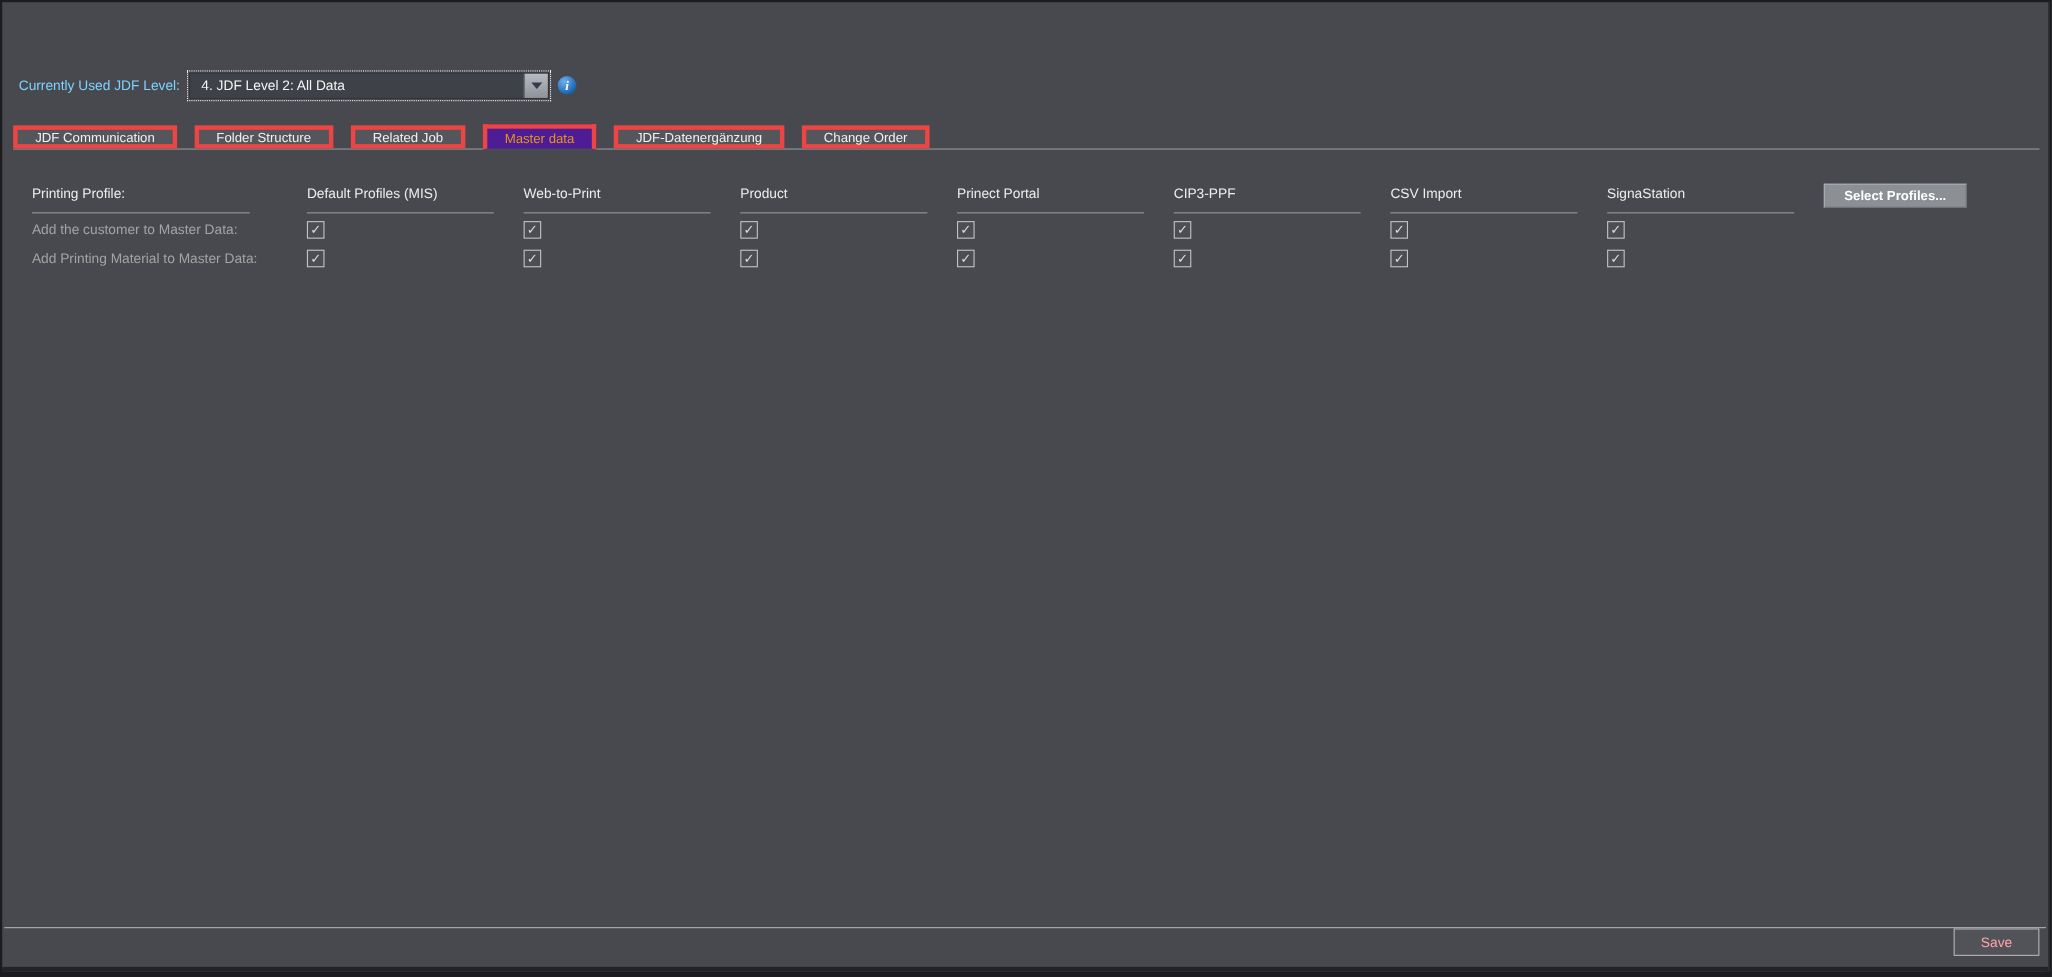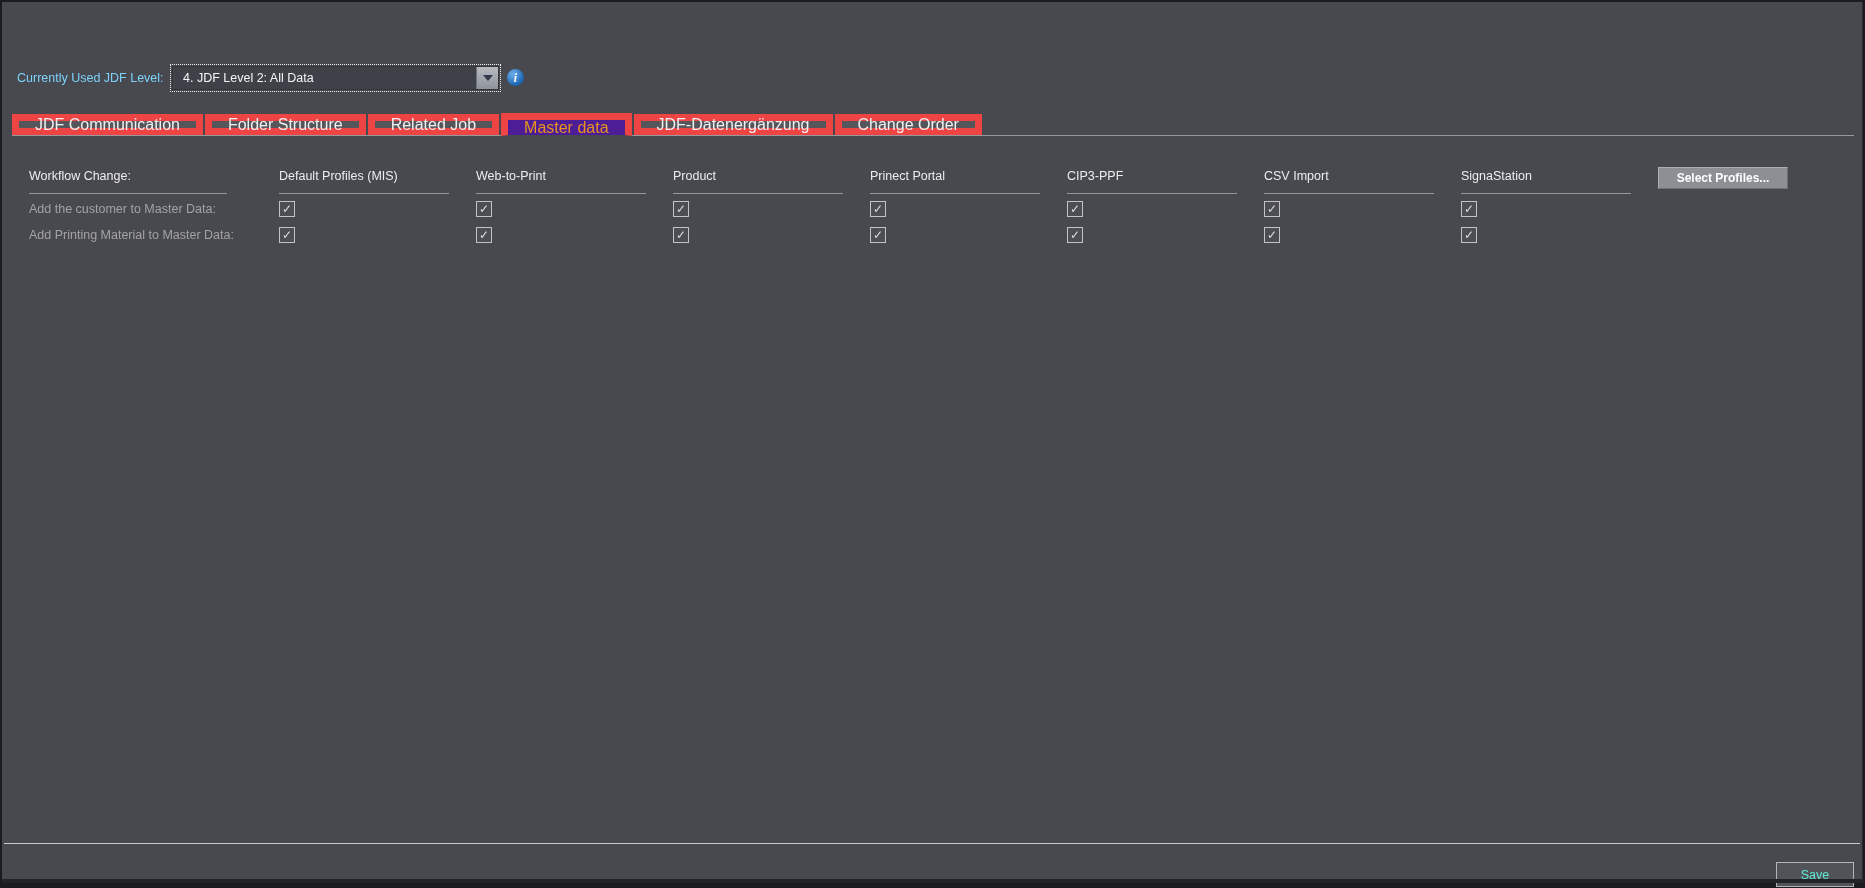--- a/index.html
+++ b/index.html
@@ -33,42 +33,42 @@
   .combo-btn .tri{width:0;height:0;border-left:5px solid transparent;border-right:5px solid transparent;
                   border-top:6px solid #333c4e;}
   .info-icon{position:absolute;left:505px;top:67px;width:17px;height:17px;border-radius:50%;
              background:radial-gradient(circle at 35% 30%,#6db0ec,#1c64b0 70%);
              display:flex;align-items:center;justify-content:center;}
   .info-icon::after{content:"i";color:#fff;font-family:"Liberation Serif",serif;
                     font-weight:bold;font-style:italic;font-size:12px;line-height:1;}
   
   .tabstrip{position:absolute;left:10px;right:8px;top:112px;height:21px;
             border-bottom:1px solid #97999d;display:flex;align-items:flex-end;}
-  .tab{height:21px;box-sizing:border-box;background:#54565b;border:7px solid #ef4444;
-       color:#f0f0f0;font-size:16px;display:flex;align-items:center;justify-content:center;
-       padding:0 16px;margin-right:2px;cursor:default;}
+  .tab{height:21px;box-sizing:border-box;background:#54565b;border:4px solid #ef4444;
+       color:#f0f0f0;font-size:12px;display:flex;align-items:center;justify-content:center;
+       padding:0 16px;margin-right:16px;cursor:default;}
   .tab.active{background:#4c1d95;color:#e8941e;height:23px;margin-bottom:-1px;
               border-bottom:1px solid #47494f;z-index:2;}
   
   .ptable{position:absolute;left:27px;top:164px;right:10px;display:grid;
           grid-template-columns:250px repeat(7,197px) auto;grid-auto-rows:auto;}
   .hcell{height:30px;position:relative;font-size:12.5px;color:#ededed;padding-top:3px;
          box-sizing:border-box;}
   .hcell .uline{position:absolute;bottom:2px;left:0;width:170px;border-top:1px solid #96989c;}
   .hcell.first .uline{width:198px;}
   .select-profiles{width:130px;height:22px;font-weight:bold;margin-top:-2px;justify-self:start;}
   .rcell{height:26px;display:flex;align-items:center;font-size:12.5px;color:#a3a3a3;}
   .checkbox{width:14px;height:14px;border:1px solid #c3c3c5;background:#4c4e54;
             display:flex;align-items:center;justify-content:center;cursor:default;}
   .checkbox.checked::after{content:"\2713";color:#dcdcdc;font-size:12px;line-height:1;}
   
   .footer-sep{position:absolute;left:2px;right:2px;top:841px;border-top:1px solid #c9cacc;}
   .footer{position:absolute;left:2px;right:2px;top:842px;height:39px;background:#47494f;}
-  .save-btn{position:absolute;right:6px;top:18px;width:78px;height:25px;background:#515359;
-            border:1px solid #b2b4b8;color:#5eead4;font-size:12.5px;display:flex;
+  .save-btn{position:absolute;right:6px;top:0;width:78px;height:25px;background:#515359;
+            border:1px solid #b2b4b8;color:#fca5a5;font-size:12.5px;display:flex;
             align-items:center;justify-content:center;box-sizing:border-box;cursor:default;}
   .frame-bottom{position:absolute;left:0;right:0;bottom:0;height:4px;background:#222327;}
 </style>
 </head>
 <body>
 
 <div id="window">
 
 
   <div class="level-label">Currently Used JDF Level:</div>
@@ -85,21 +85,21 @@
     <div class="tab">Folder Structure</div>
     <div class="tab">Related Job</div>
     <div class="tab active">Master data</div>
     <div class="tab">JDF-Datenergänzung</div>
     <div class="tab">Change Order</div>
   </div>
 
   <div class="ptable">
 
     <div class="hcell first">
-      <span>Workflow Change:</span>
+      <span>Printing Profile:</span>
       <span class="uline"></span>
     </div>
     <div class="hcell">
       <span>Default Profiles (MIS)</span>
       <span class="uline"></span>
     </div>
     <div class="hcell">
       <span>Web-to-Print</span>
       <span class="uline"></span>
     </div>

